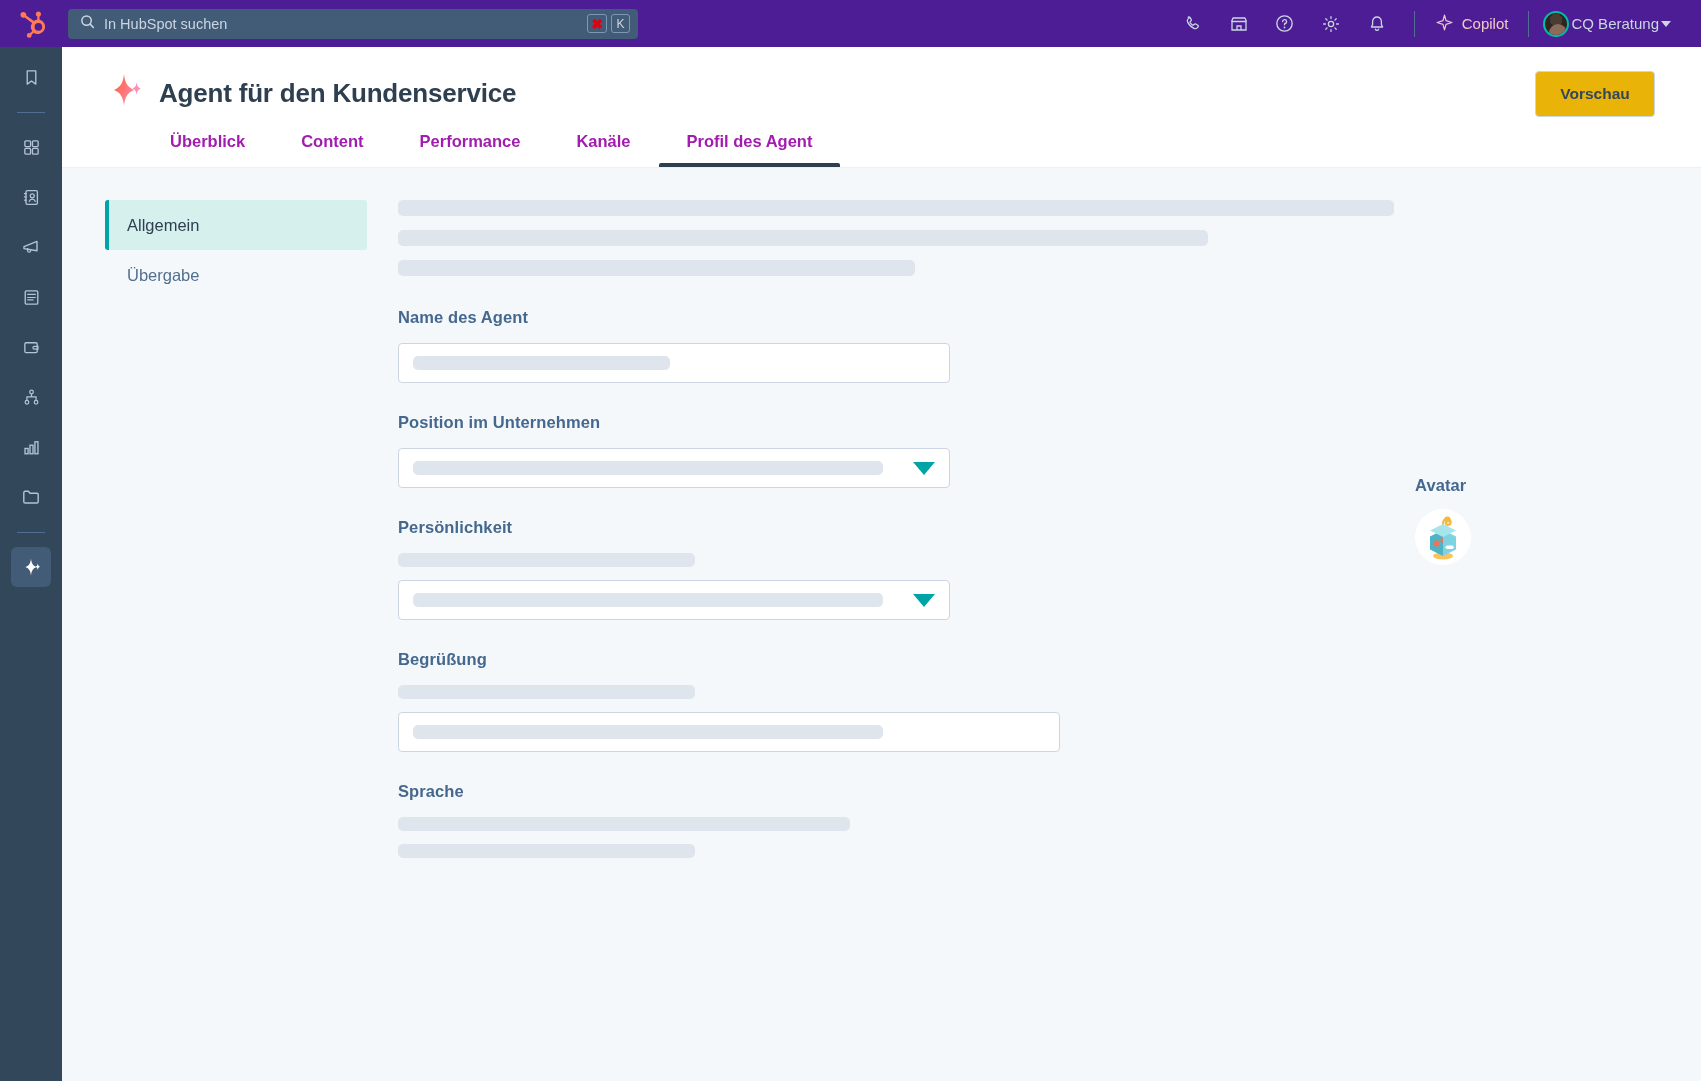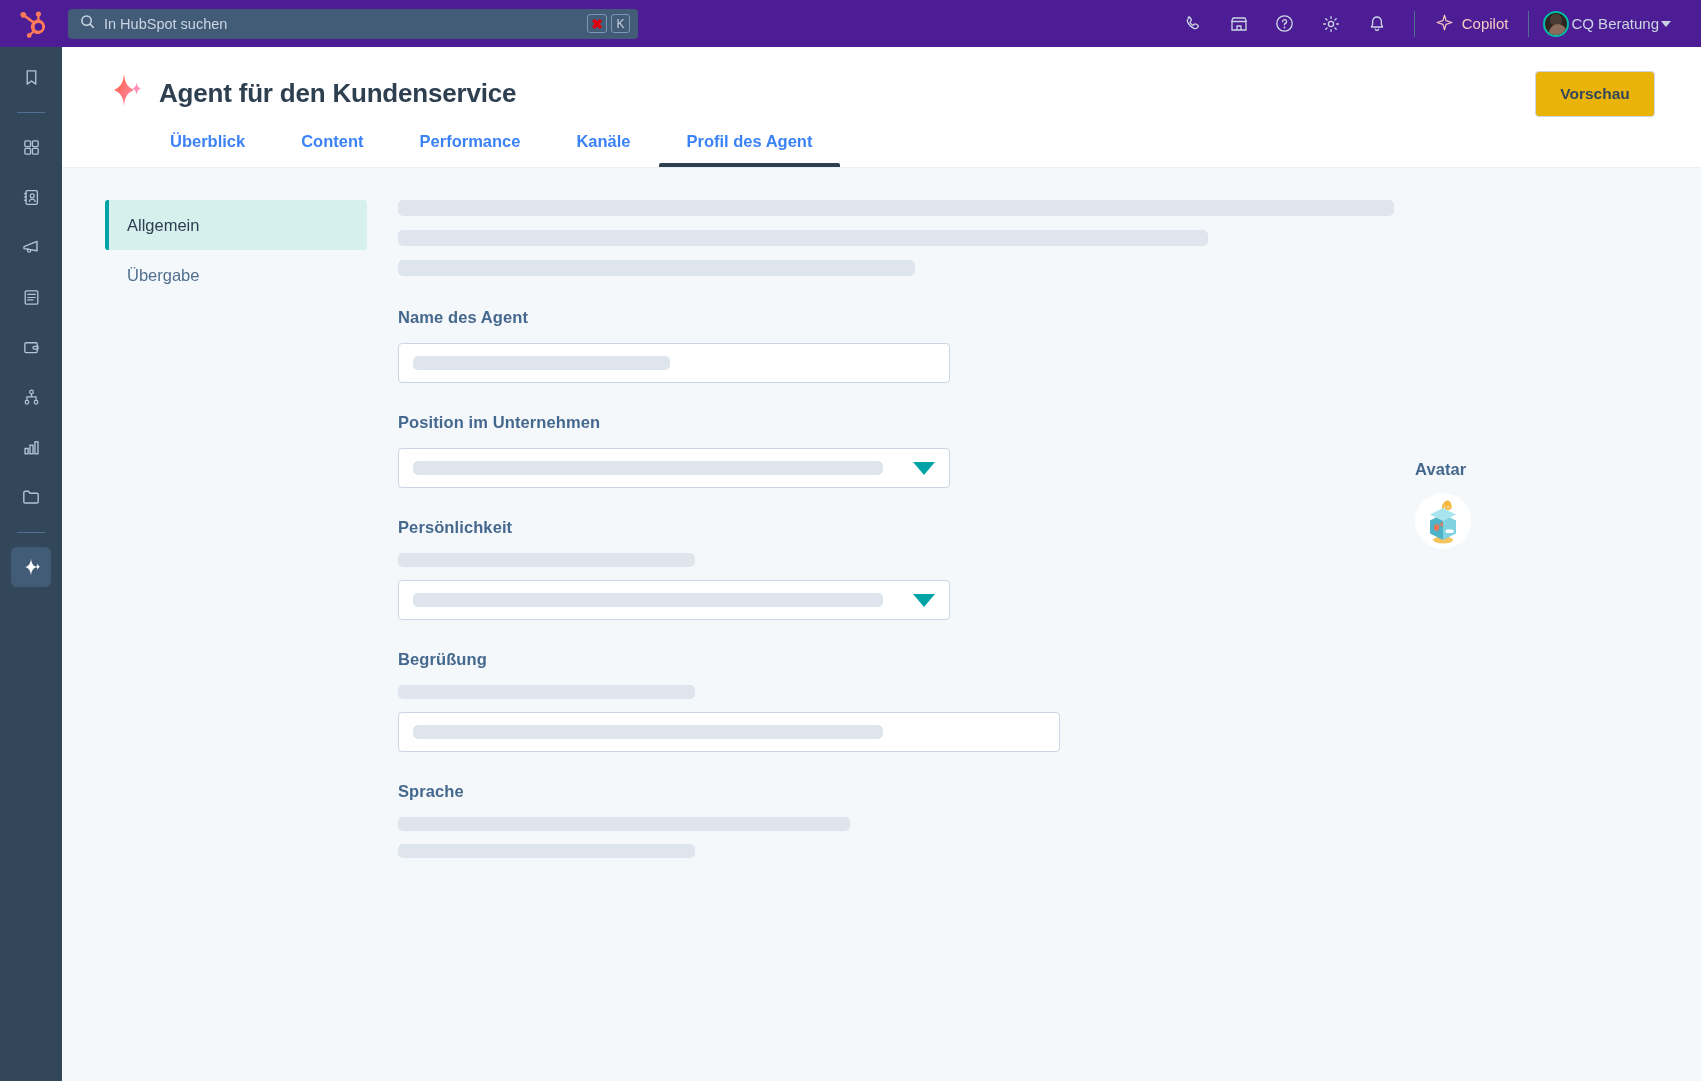--- a/index.html
+++ b/index.html
@@ -136,21 +136,21 @@
     border-radius: 4px;
     color: #33475b; font-size: 15.5px; font-weight: bold;
     display: flex; align-items: center; justify-content: center;
   }
   .tabs {
     position: absolute; left: 80px; bottom: 0;
     display: flex; align-items: flex-end; gap: 0;
   }
   .tab {
     font-size: 16.5px; font-weight: bold;
-    color: #3b82f6;
+    color: #a21caf;
     padding: 0 28px 16px;
     position: relative;
   }
   .tab.active::after {
     content: "";
     position: absolute; left: 0; right: 0; bottom: 0;
     height: 4px; background: #2e3f50; border-radius: 2px 2px 0 0;
   }
 
   
@@ -413,21 +413,21 @@
     </div>
 
     <div class="form-col rel">
 
       <div class="intro">
         <div class="skel skel-lg" style="width:996px"></div>
         <div class="skel skel-lg" style="width:810px"></div>
         <div class="skel skel-lg" style="width:517px"></div>
       </div>
 
-      <div class="avatar-field" style="top:260px">
+      <div class="avatar-field" style="top:276px">
         <div class="flabel">Avatar</div>
         <div class="avatar-art">
           <svg width="50" height="52" viewBox="0 0 50 52" fill="none">
 
             <path d="M25 13c0-3.4 2-5.2 4.2-5.2 2 0 3.4 1.5 3.4 3.2 0 1.6-1.2 2.8-2.6 2.8-1.2 0-2.1-.8-2.1-1.8" stroke="#f5b841" stroke-width="2.3" stroke-linecap="round" fill="none"></path>
             <circle cx="29.4" cy="8.6" r="3.2" fill="#f5b841"></circle>
 
             <ellipse cx="25" cy="45" rx="10" ry="3.4" fill="#f5b841" opacity=".85"></ellipse>
 
             <path d="M25 19 12 25.5v13L25 45z" fill="#4fb3c8"></path>

